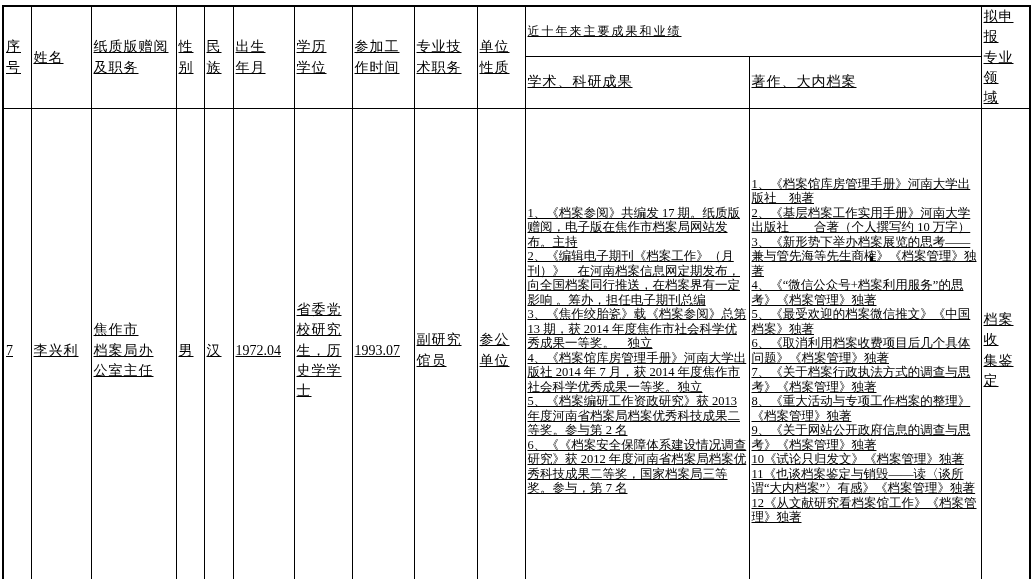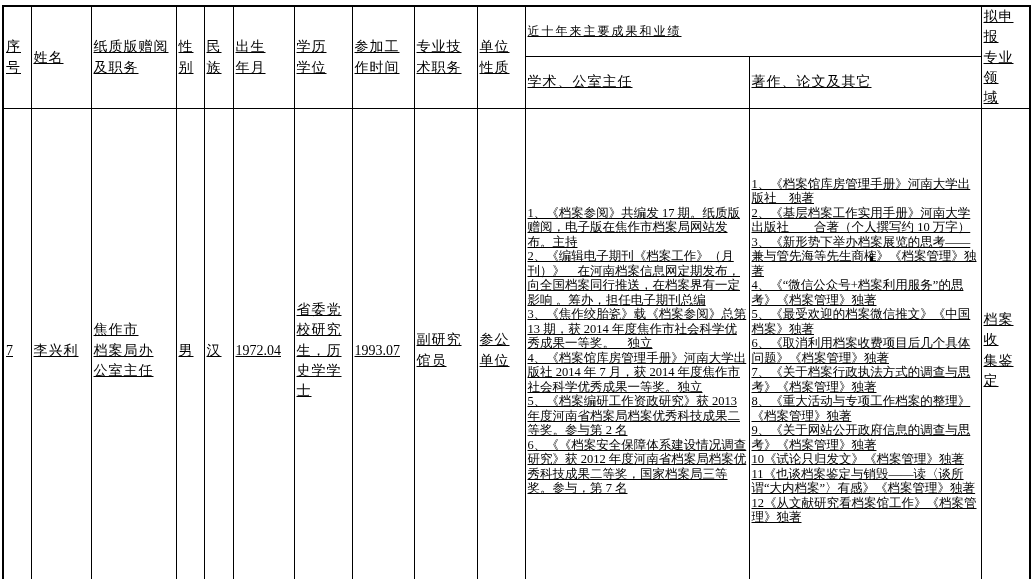--- a/index.html
+++ b/index.html
@@ -103,22 +103,22 @@
       <th class="hdr" rowspan="2">专业技
 术职务</th>
       <th class="hdr" rowspan="2">单位
 性质</th>
       <th class="group-hdr" colspan="2">近十年来主要成果和业绩</th>
       <th class="hdr" rowspan="2">拟申报
 专业领
 域</th>
     </tr>
     <tr class="hrow2">
-      <th class="hdr">学术、公室主任</th>
-      <th class="hdr">著作、论文及其它</th>
+      <th class="hdr">学术、科研成果</th>
+      <th class="hdr">著作、大内档案</th>
     </tr>
   </thead>
   <tbody>
     <tr class="body-row">
       <td class="cell-num">7</td>
       <td class="cell">李兴利</td>
       <td class="cell">焦作市
 档案局办
 公室主任</td>
       <td class="cell">男</td>

